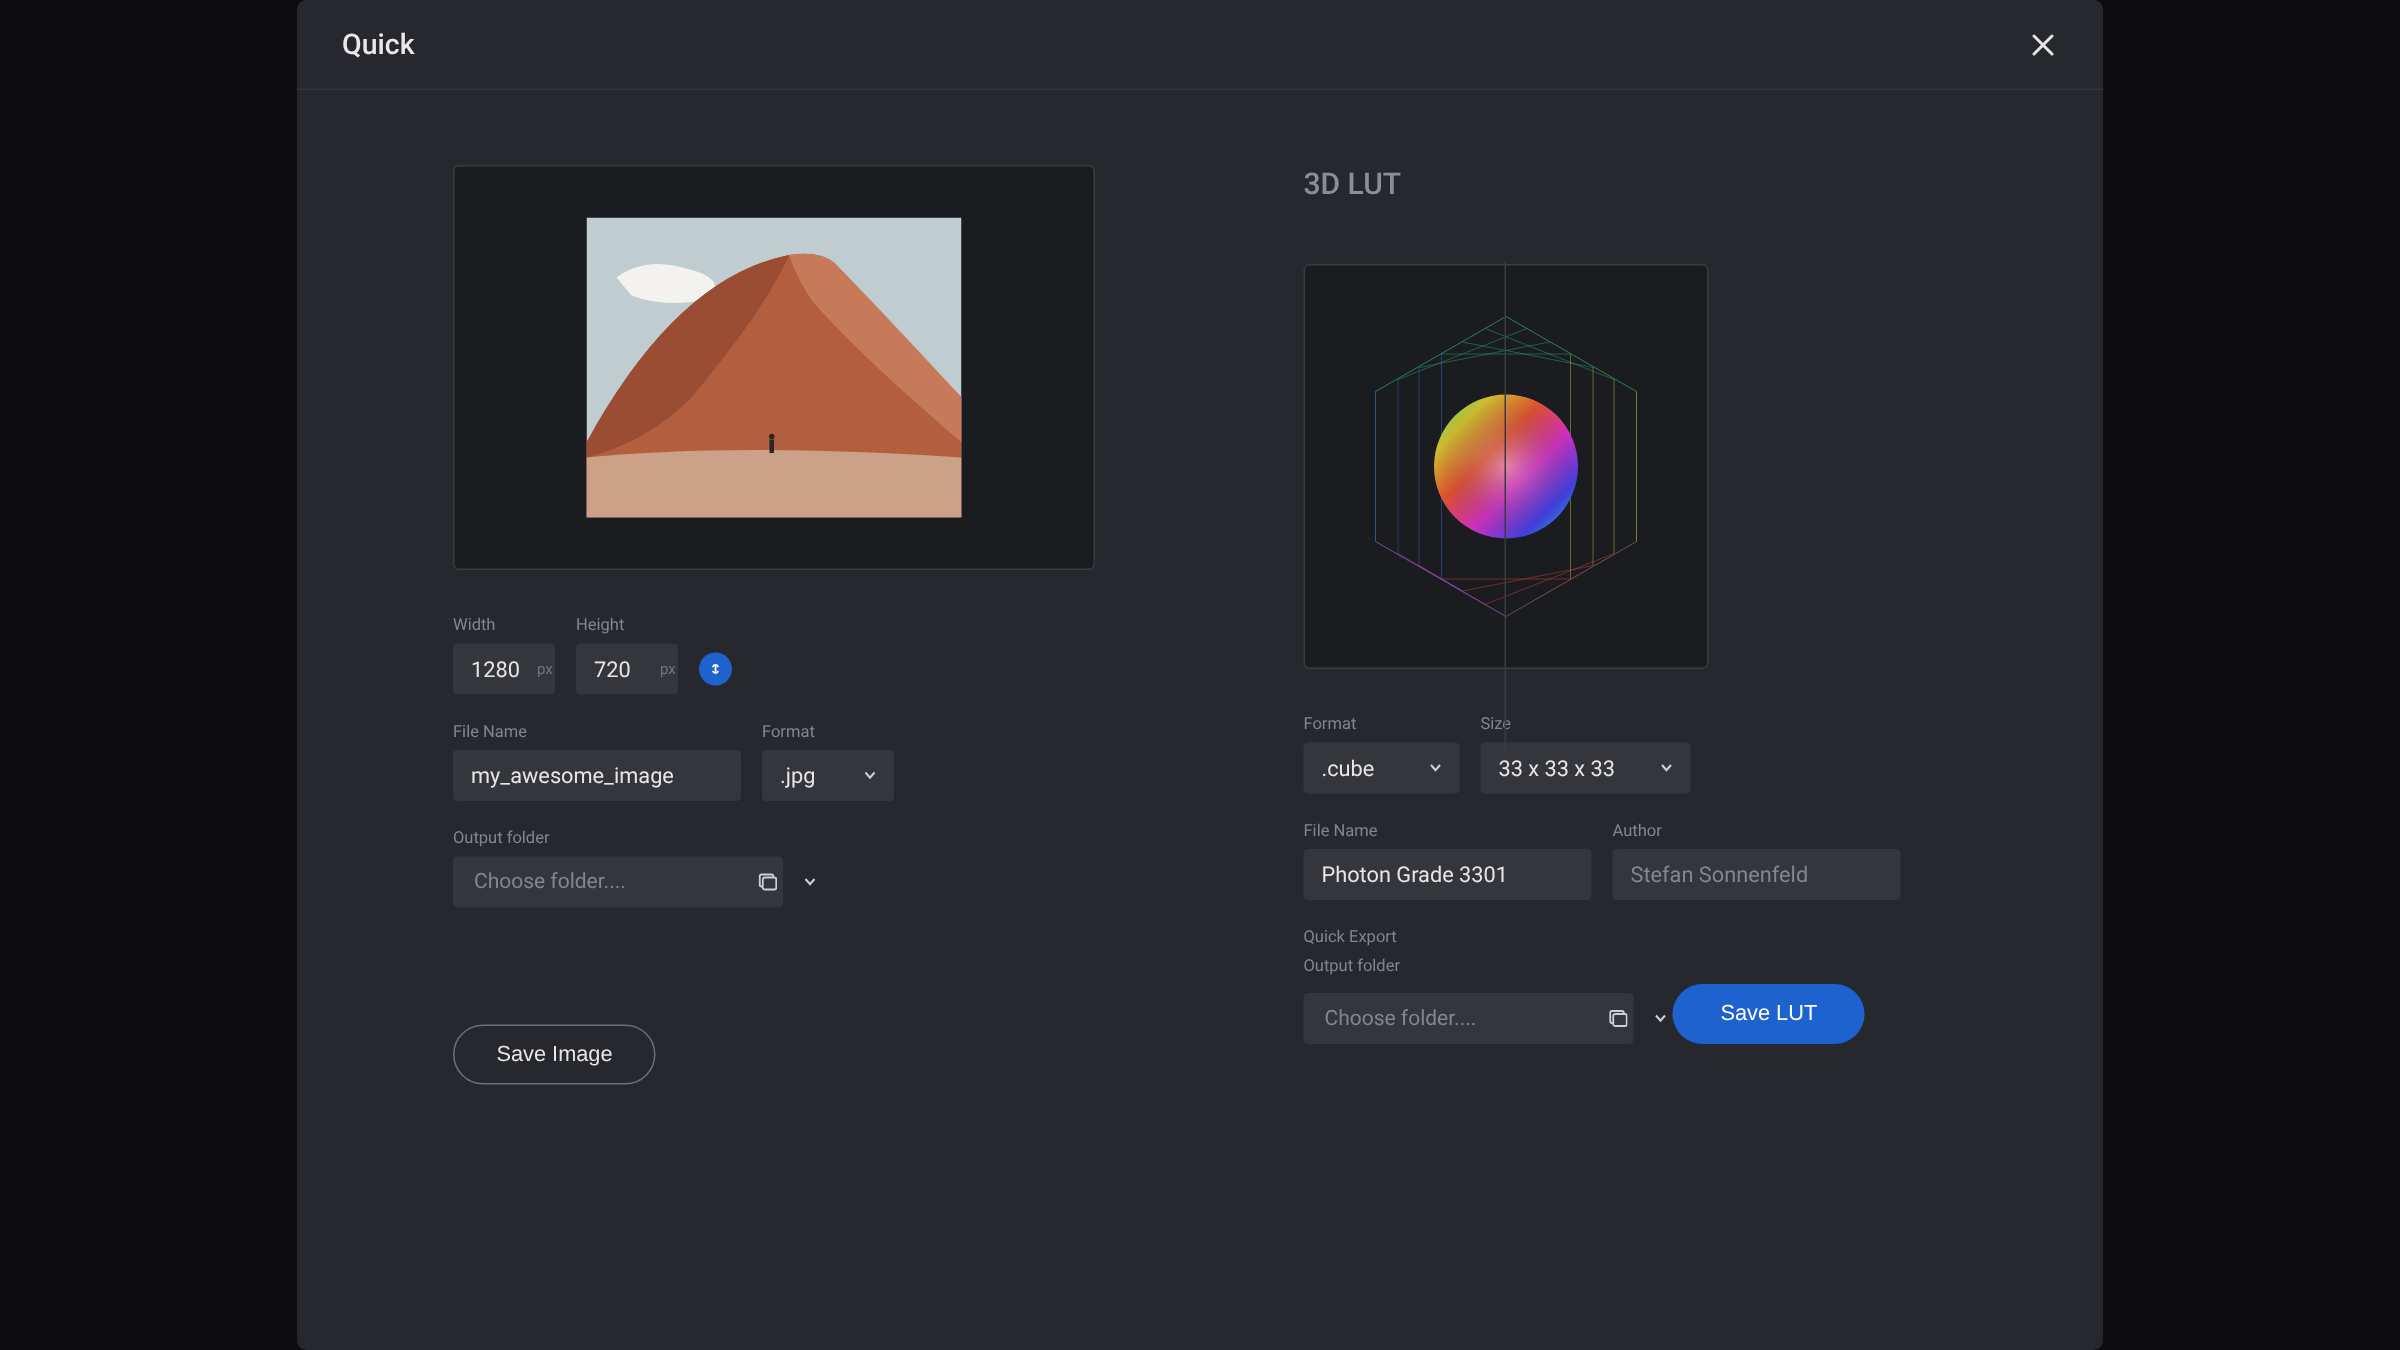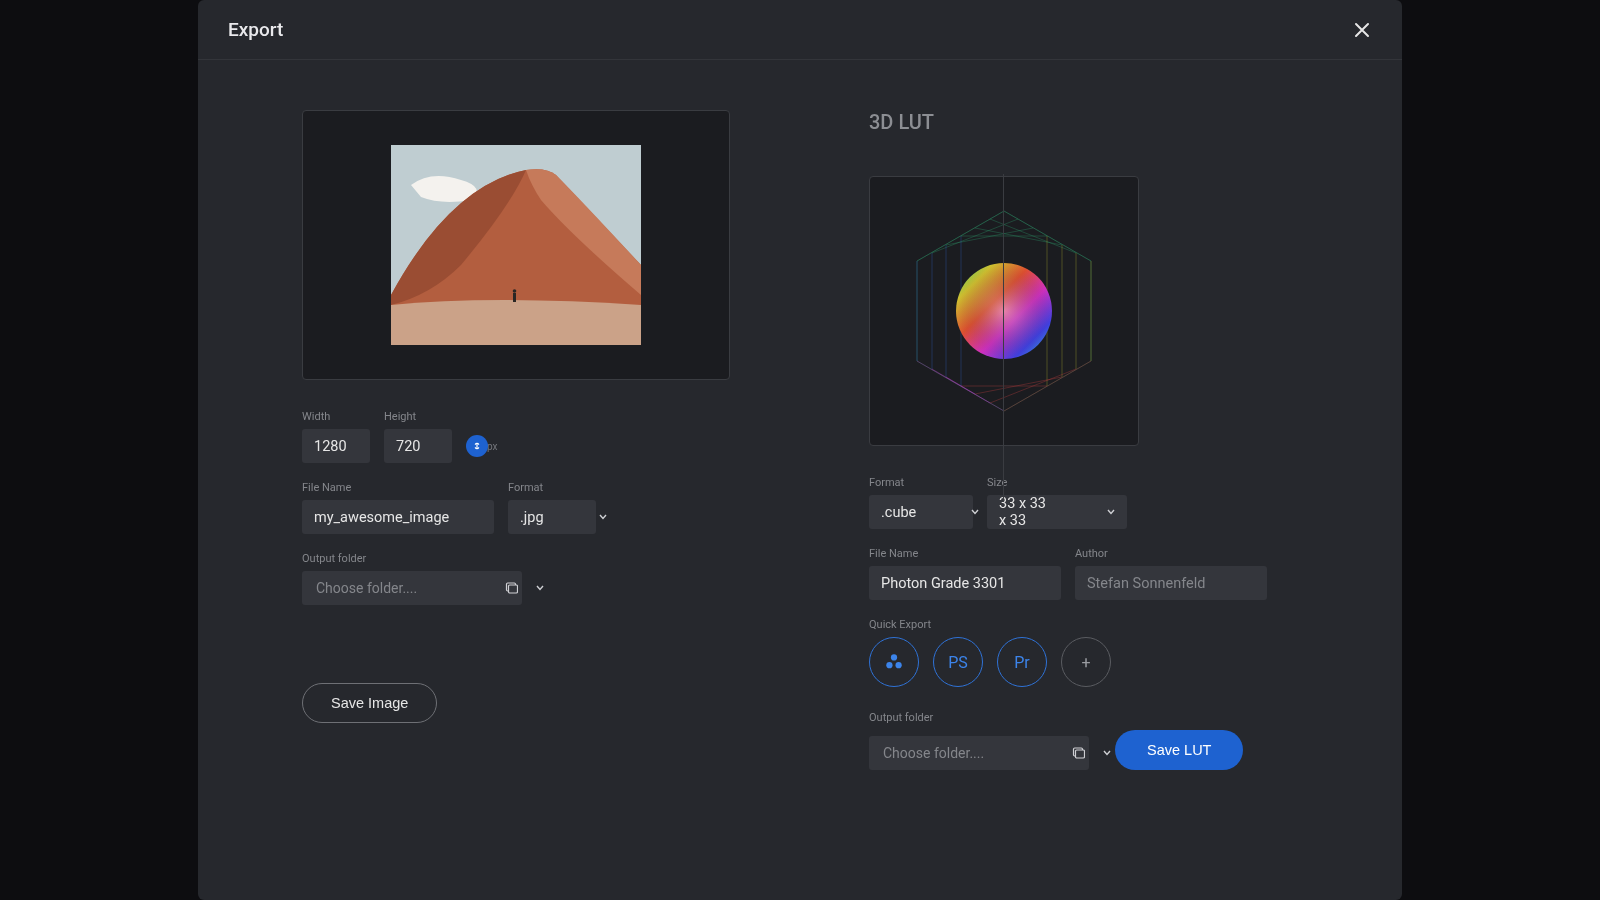--- a/index.html
+++ b/index.html
@@ -65,21 +65,21 @@
   .row { display:flex; gap: 14px; align-items: flex-end; margin-bottom: 18px; }
 
   .input-box, .select-box {
     background: #34363c;
     border: none;
     border-radius: 3px;
     height: 34px;
     color: #e6e6e6;
     font-size: 14.5px;
     padding: 0 12px;
-    display:flex; align-items:center;gap:47px;
+    display:flex; align-items:center;
   }
   .input-box input, .select-box input {
     background: transparent; border: none; outline: none; color: #e6e6e6;
     font-size: 14.5px; width: 100%; font-family: inherit;
   }
   .input-box input::placeholder, .folder-box input::placeholder { color: #84868b; }
 
   .unit { font-size: 10px; color: #74767b; margin-left: 6px; }
 
   .dim-box { width: 68px; }
@@ -141,21 +141,21 @@
     height: 40px; padding: 12px 32px; border-radius: 20px;
     border: none; background: #1e62d0; color:#fff; font-size:14.5px; cursor:pointer;
   }
 </style>
 </head>
 <body>
 
 <div class="dialog">
 
   <div class="titlebar">
-    <h1>Export</h1>
+    <h1>Quick</h1>
     <div class="spacer"></div>
     <div class="close-btn">
       <svg viewBox="0 0 16 16">
           <path d="M2 2 L14 14 M14 2 L2 14" stroke="#e6e6e6" stroke-width="2" fill="none" stroke-linecap="round"></path>
         </svg>
     </div>
   </div>
 
   <div class="body">
 
@@ -335,32 +335,20 @@
         </div>
         <div>
           <span class="field-label">Author</span>
           <div class="input-box lut-author">
             <input placeholder="Stefan Sonnenfeld" style="">
           </div>
         </div>
       </div>
 
       <span class="field-label" style="margin-top:4px">Quick Export</span>
-      <div class="quick-row">
-        <div class="qbtn blue resolve-icon">
-          <svg viewBox="0 0 24 24">
-            <circle cx="12" cy="7" r="3.4" fill="#3c84ea"></circle>
-            <circle cx="7" cy="15.5" r="3.4" fill="#3c84ea"></circle>
-            <circle cx="17" cy="15.5" r="3.4" fill="#3c84ea"></circle>
-          </svg>
-        </div>
-        <div class="qbtn blue">PS</div>
-        <div class="qbtn blue">Pr</div>
-        <div class="qbtn grey">+</div>
-      </div>
 
       <span class="field-label">Output folder</span>
       <div class="lut-bottom">
         <div class="folder-box right">
           <input placeholder="Choose folder...." style="">
           <span class="folder-icon">
               <svg viewBox="0 0 14 14">
                 <rect x="2.5" y="2" width="9" height="8" rx="1.2" fill="none" stroke="#cfd0d4" stroke-width="1.2"></rect>
                 <rect x="4.5" y="4" width="9" height="8" rx="1.2" fill="#34363c" stroke="#cfd0d4" stroke-width="1.2"></rect>
               </svg>

